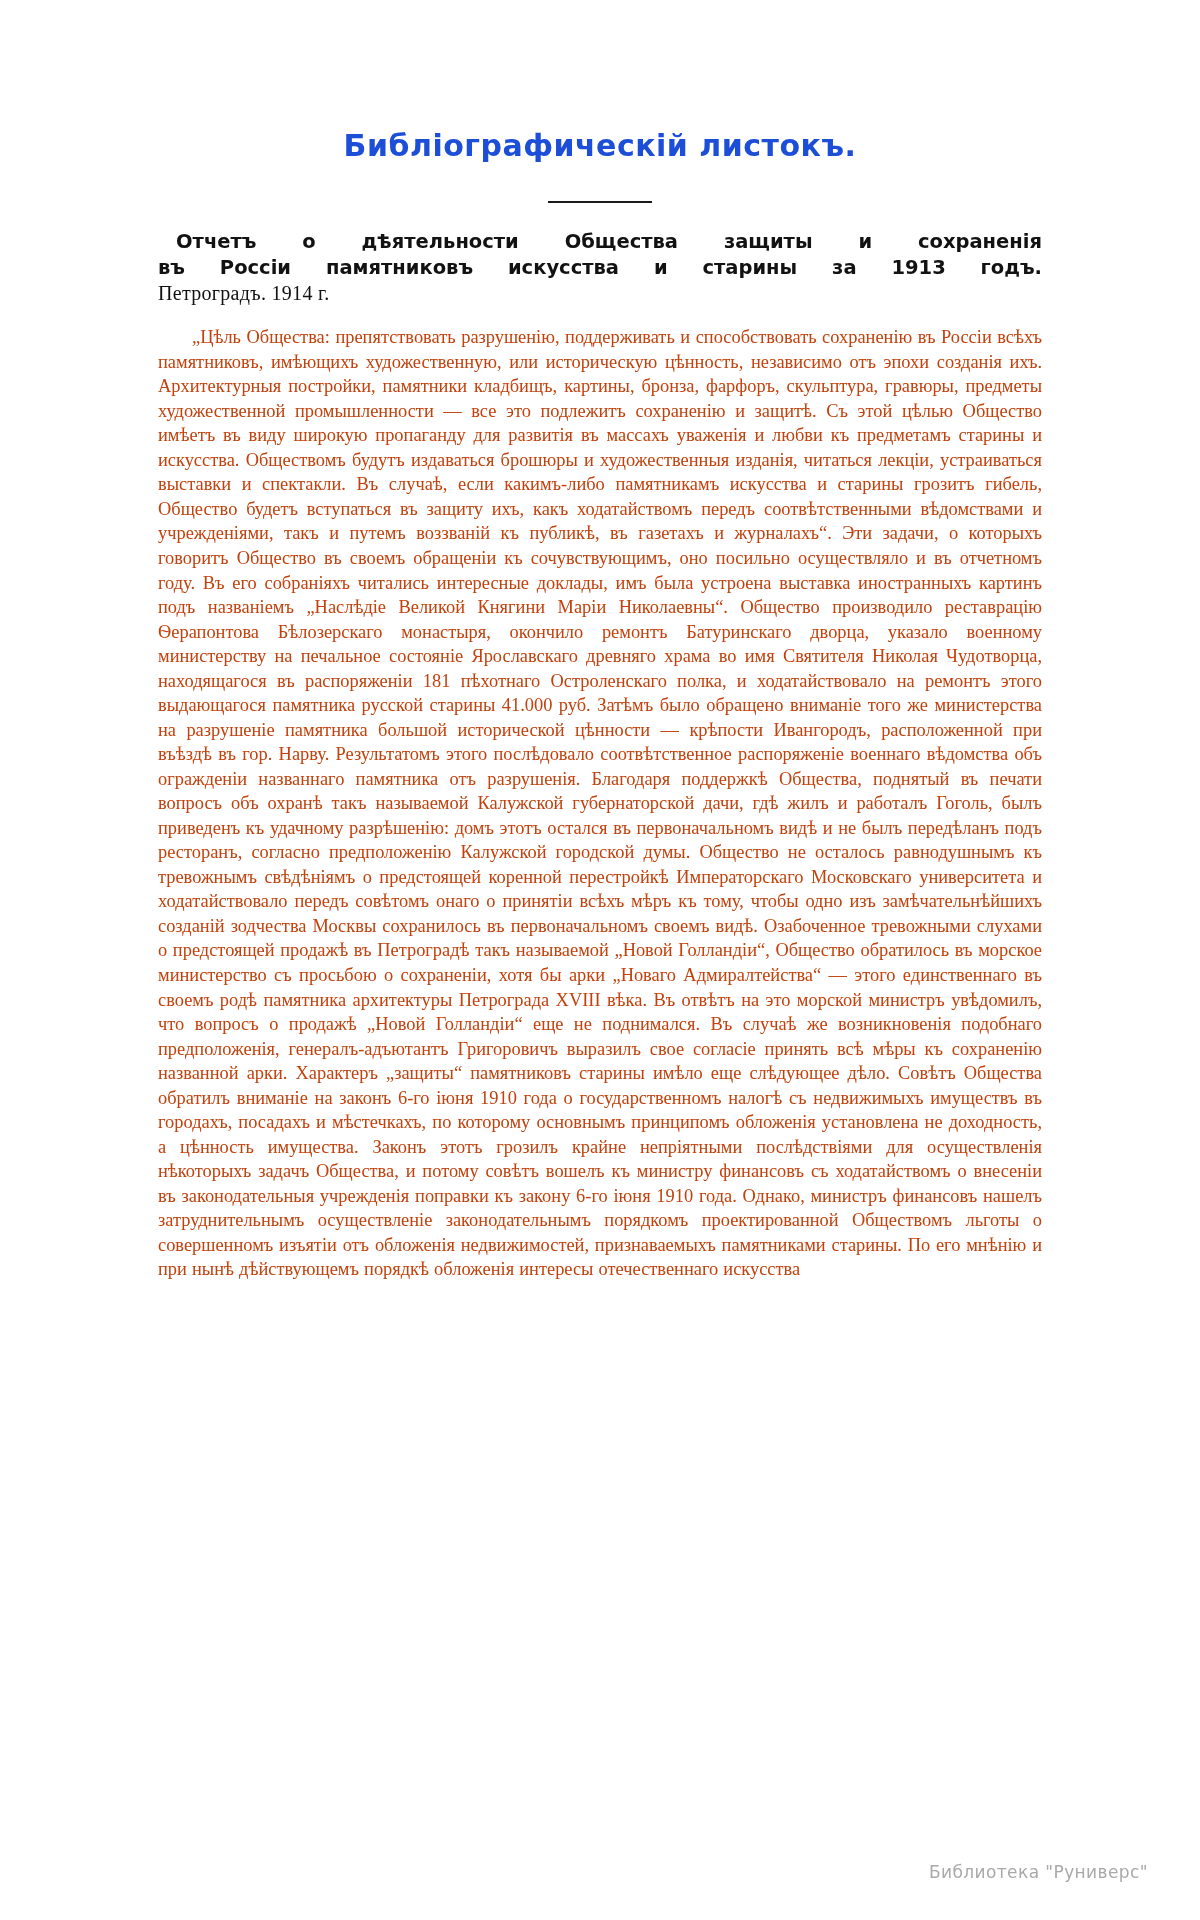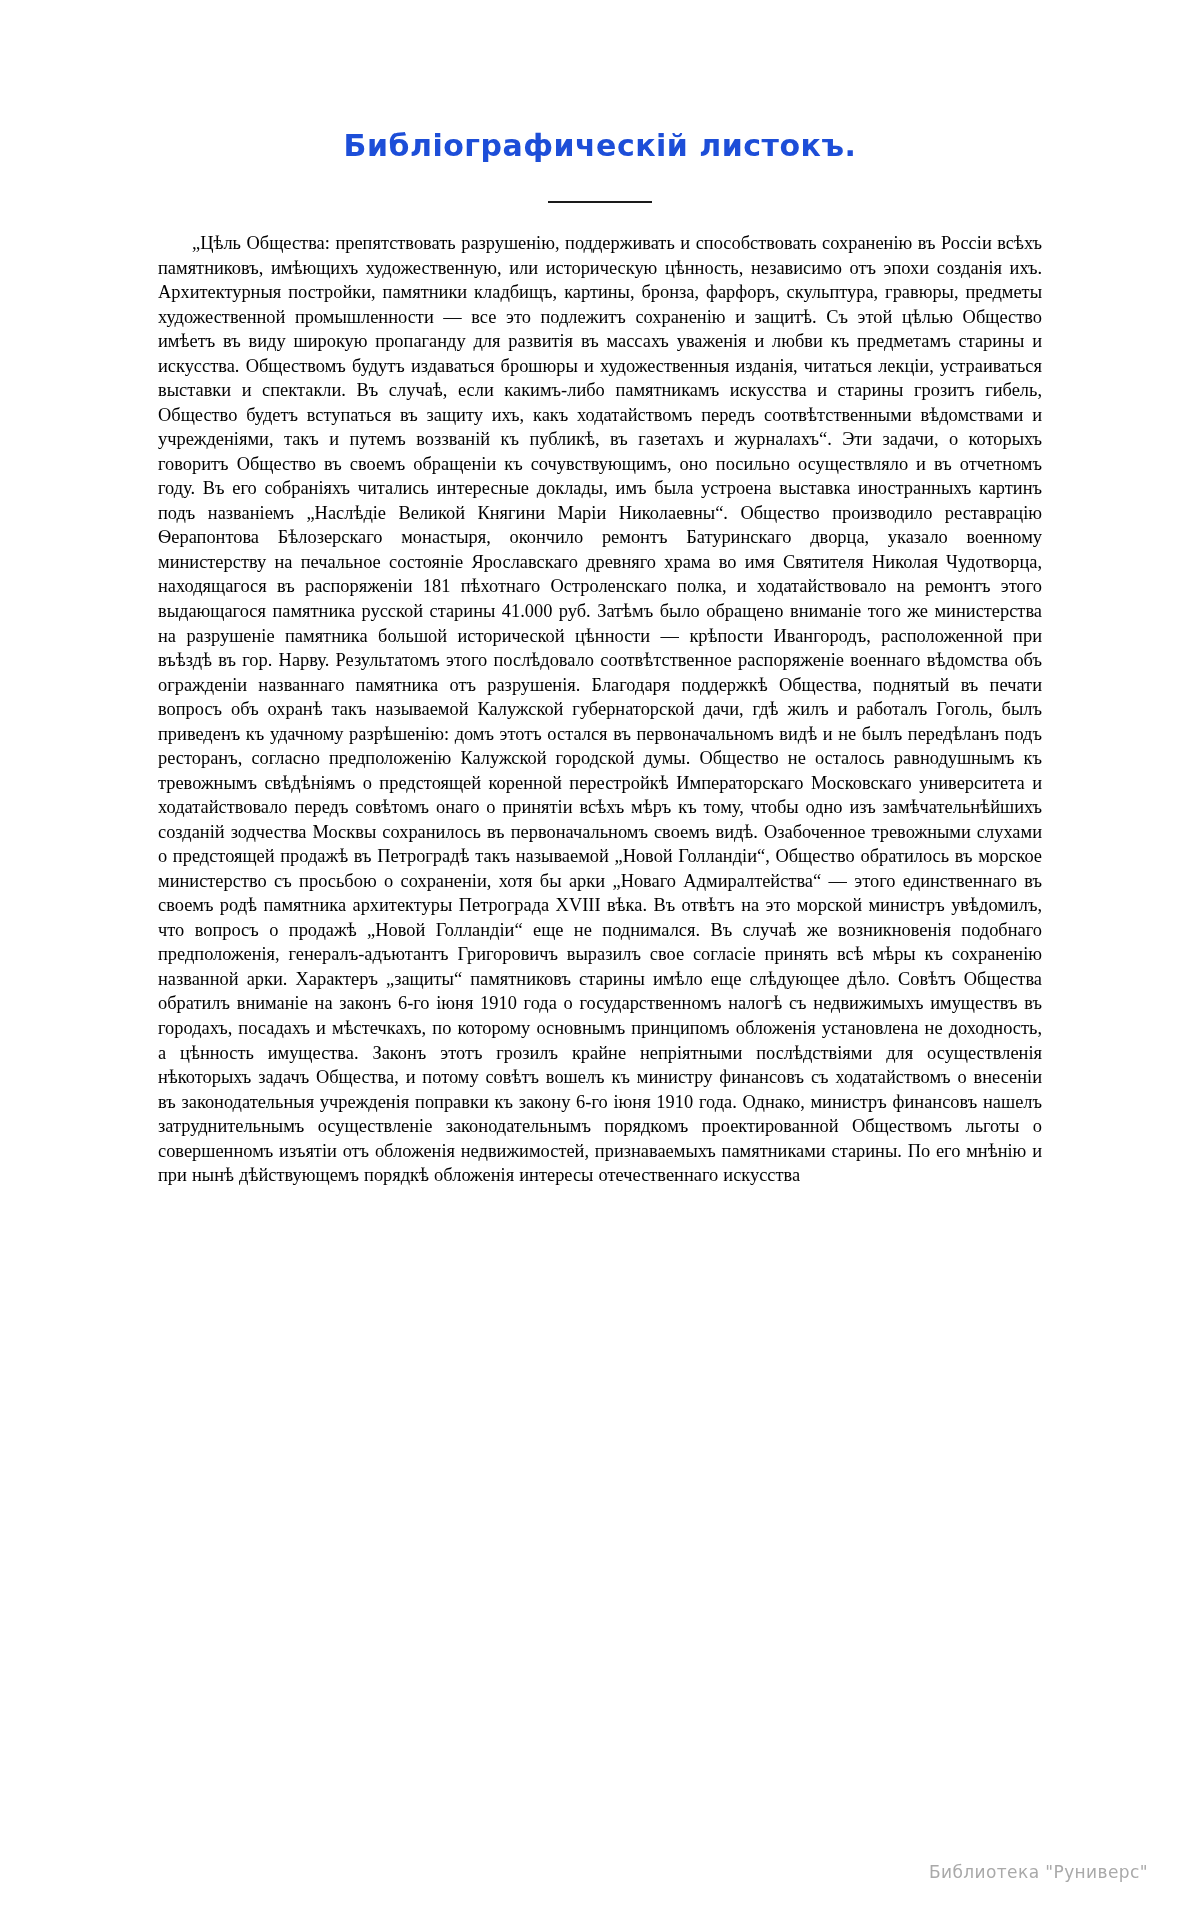--- a/index.html
+++ b/index.html
@@ -70,28 +70,28 @@
     text-align-last: justify;
   }
   .imprint {
     font-family: "Liberation Serif", serif;
     font-weight: normal;
     font-size: 20px;
     margin-top: 5px;
     letter-spacing: 0.3px;
   }
   .body-text {
-    margin-top: 24px;
+    margin-top: 18px;
     font-family: "Liberation Serif", serif;
     font-size: 18.4px;
     line-height: 1.333;
     text-align: justify;
     text-align-last: left;
     text-indent: 34px;
-    color: #000000;
+    color: #c2410c;
     word-spacing: 0.5px;
     hyphens: manual;
   }
   .watermark {
     position: absolute;
     right: 52px;
     bottom: 38px;
     font-family: "DejaVu Sans", sans-serif;
     font-size: 17px;
     color: #a9a9a9;
@@ -103,19 +103,24 @@
 
 <div class="page">
   <div class="content">
 
     <h1 class="doc-title">Библіографическій листокъ.</h1>
 
     <div class="rule-wrap">
       <span class="rule"></span>
     </div>
 
+    <div class="subtitle">
+      <span class="line1">Отчетъ о дѣятельности Общества защиты и сохраненія</span>
+      <span class="line2">въ Россіи памятниковъ искусства и старины за 1913 годъ.</span>
+      <span class="imprint">Петроградъ. 1914 г.</span>
+    </div>
 
     <p class="body-text">„Цѣль Общества: препятствовать разрушенію, поддерживать и способствовать сохраненію въ Россіи всѣхъ памятниковъ, имѣющихъ художественную, или историческую цѣнность, независимо отъ эпохи созданія ихъ. Архитектурныя постройки, памятники кладбищъ, картины, бронза, фарфоръ, скульптура, гравюры, предметы художественной промышленности — все это подлежитъ сохраненію и защитѣ. Съ этой цѣлью Общество имѣетъ въ виду широкую пропаганду для развитія въ массахъ уваженія и любви къ предметамъ старины и искусства. Обществомъ будутъ издаваться брошюры и художественныя изданія, читаться лекціи, устраиваться выставки и спектакли. Въ случаѣ, если какимъ-либо памятникамъ искусства и старины грозитъ гибель, Общество будетъ вступаться въ защиту ихъ, какъ ходатайствомъ передъ соотвѣтственными вѣдомствами и учрежденіями, такъ и путемъ воззваній къ публикѣ, въ газетахъ и журналахъ“. Эти задачи, о которыхъ говоритъ Общество въ своемъ обращеніи къ сочувствующимъ, оно посильно осуществляло и въ отчетномъ году. Въ его собраніяхъ читались интересные доклады, имъ была устроена выставка иностранныхъ картинъ подъ названіемъ „Наслѣдіе Великой Княгини Маріи Николаевны“. Общество производило реставрацію Ѳерапонтова Бѣлозерскаго монастыря, окончило ремонтъ Батуринскаго дворца, указало военному министерству на печальное состояніе Ярославскаго древняго храма во имя Святителя Николая Чудотворца, находящагося въ распоряженіи 181 пѣхотнаго Остроленскаго полка, и ходатайствовало на ремонтъ этого выдающагося памятника русской старины 41.000 руб. Затѣмъ было обращено вниманіе того же министерства на разрушеніе памятника большой исторической цѣнности — крѣпости Ивангородъ, расположенной при въѣздѣ въ гор. Нарву. Результатомъ этого послѣдовало соотвѣтственное распоряженіе военнаго вѣдомства объ огражденіи названнаго памятника отъ разрушенія. Благодаря поддержкѣ Общества, поднятый въ печати вопросъ объ охранѣ такъ называемой Калужской губернаторской дачи, гдѣ жилъ и работалъ Гоголь, былъ приведенъ къ удачному разрѣшенію: домъ этотъ остался въ первоначальномъ видѣ и не былъ передѣланъ подъ ресторанъ, согласно предположенію Калужской городской думы. Общество не осталось равнодушнымъ къ тревожнымъ свѣдѣніямъ о предстоящей коренной перестройкѣ Императорскаго Московскаго университета и ходатайствовало передъ совѣтомъ онаго о принятіи всѣхъ мѣръ къ тому, чтобы одно изъ замѣчательнѣйшихъ созданій зодчества Москвы сохранилось въ первоначальномъ своемъ видѣ. Озабоченное тревожными слухами о предстоящей продажѣ въ Петроградѣ такъ называемой „Новой Голландіи“, Общество обратилось въ морское министерство съ просьбою о сохраненіи, хотя бы арки „Новаго Адмиралтейства“ — этого единственнаго въ своемъ родѣ памятника архитектуры Петрограда XVIII вѣка. Въ отвѣтъ на это морской министръ увѣдомилъ, что вопросъ о продажѣ „Новой Голландіи“ еще не поднимался. Въ случаѣ же возникновенія подобнаго предположенія, генералъ-адъютантъ Григоровичъ выразилъ свое согласіе принять всѣ мѣры къ сохраненію названной арки. Характеръ „защиты“ памятниковъ старины имѣло еще слѣдующее дѣло. Совѣтъ Общества обратилъ вниманіе на законъ 6-го іюня 1910 года о государственномъ налогѣ съ недвижимыхъ имуществъ въ городахъ, посадахъ и мѣстечкахъ, по которому основнымъ принципомъ обложенія установлена не доходность, а цѣнность имущества. Законъ этотъ грозилъ крайне непріятными послѣдствіями для осуществленія нѣкоторыхъ задачъ Общества, и потому совѣтъ вошелъ къ министру финансовъ съ ходатайствомъ о внесеніи въ законодательныя учрежденія поправки къ закону 6-го іюня 1910 года. Однако, министръ финансовъ нашелъ затруднительнымъ осуществленіе законодательнымъ порядкомъ проектированной Обществомъ льготы о совершенномъ изъятіи отъ обложенія недвижимостей, признаваемыхъ памятниками старины. По его мнѣнію и при нынѣ дѣйствующемъ порядкѣ обложенія интересы отечественнаго искусства</p>
 
   </div>
 
   <div class="watermark">Библиотека "Руниверс"</div>
 </div>
 
 </body></html>

